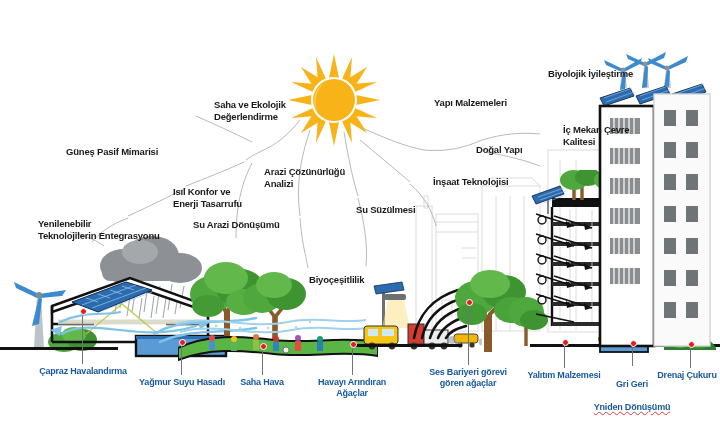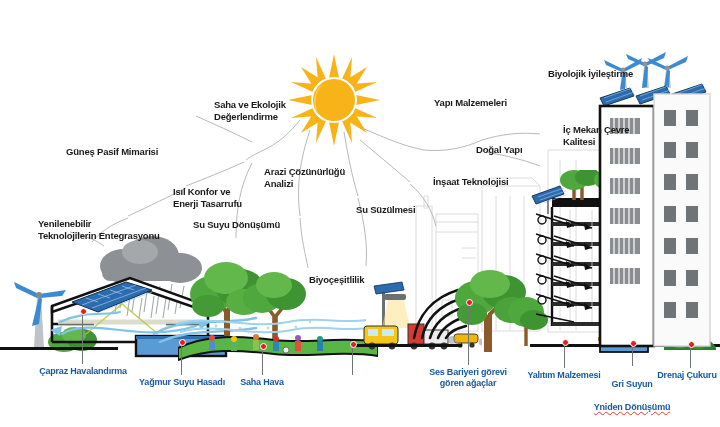--- a/index.html
+++ b/index.html
@@ -460,21 +460,21 @@
       <rect x="68" y="256" width="12" height="16"></rect>
         <rect x="90" y="256" width="12" height="16"></rect>
     </g>
   </svg>
 
   <div class="lbl lbl-dark" style="left:30px;top:146px">Güneş Pasif Mimarisi</div>
   <div class="lbl lbl-dark" style="left:2px;top:218px">Yenilenebilir
 Teknolojilerin Entegrasyonu</div>
   <div class="lbl lbl-dark" style="left:137px;top:186px">Isıl Konfor ve
 Enerji Tasarrufu</div>
-  <div class="lbl lbl-dark" style="left:157px;top:219px">Su Suyu Dönüşümü</div>
+  <div class="lbl lbl-dark" style="left:157px;top:219px">Su Arazi Dönüşümü</div>
   <div class="lbl lbl-dark" style="left:178px;top:99px">Saha ve Ekolojik
 Değerlendirme</div>
   <div class="lbl lbl-dark" style="left:228px;top:166px">Arazi Çözünürlüğü
 Analizi</div>
   <div class="lbl lbl-dark" style="left:320px;top:204px">Su Süzülmesi</div>
   <div class="lbl lbl-dark" style="left:398px;top:97px">Yapı Malzemeleri</div>
   <div class="lbl lbl-dark" style="left:440px;top:144px">Doğal Yapı</div>
   <div class="lbl lbl-dark" style="left:397px;top:176px">İnşaat Teknolojisi</div>
   <div class="lbl lbl-dark" style="left:512px;top:68px">Biyolojik İyileştirme</div>
   <div class="lbl lbl-dark" style="left:527px;top:124px">İç Mekan Çevre
@@ -488,34 +488,36 @@
   <div class="lead" style="left:181px;top:341px;height:34px"></div>
   <div class="reddot" style="left:179px;top:339px"></div>
   <div class="lbl-blue" style="left:126px;top:377px;width:112px">Yağmur Suyu Hasadı</div>
 
   <div class="lead" style="left:262px;top:345px;height:30px"></div>
   <div class="reddot" style="left:260px;top:343px"></div>
   <div class="lbl-blue" style="left:225px;top:377px;width:74px">Saha Hava</div>
 
   <div class="lead" style="left:352px;top:343px;height:32px"></div>
   <div class="reddot" style="left:350px;top:341px"></div>
+  <div class="lbl-blue" style="left:309px;top:377px;width:86px">Havayı Arındıran
+Ağaçlar</div>
 
   <div class="lead" style="left:468px;top:301px;height:64px"></div>
   <div class="reddot" style="left:466px;top:299px"></div>
   <div class="lbl-blue" style="left:418px;top:367px;width:100px">Ses Bariyeri görevi
 gören ağaçlar</div>
 
   <div class="lead" style="left:564px;top:341px;height:27px"></div>
   <div class="reddot" style="left:562px;top:339px"></div>
   <div class="lbl-blue" style="left:514px;top:370px;width:100px">Yalıtım Malzemesi</div>
 
   <div class="lead" style="left:632px;top:342px;height:24px"></div>
   <div class="reddot" style="left:630px;top:340px"></div>
   <div class="lbl-blue" style="left:584px;top:368px;width:96px">
-    <span>Gri Suyun</span><br>
+    <span>Gri Geri</span><br>
     <span class="misspell">Yniden Dönüşümü</span>
   </div>
 
   <div class="lead" style="left:690px;top:343px;height:25px"></div>
   <div class="reddot" style="left:688px;top:341px"></div>
   <div class="lbl-blue" style="left:644px;top:370px;width:86px">Drenaj Çukuru</div>
 
 </div>
 
 </body></html>

